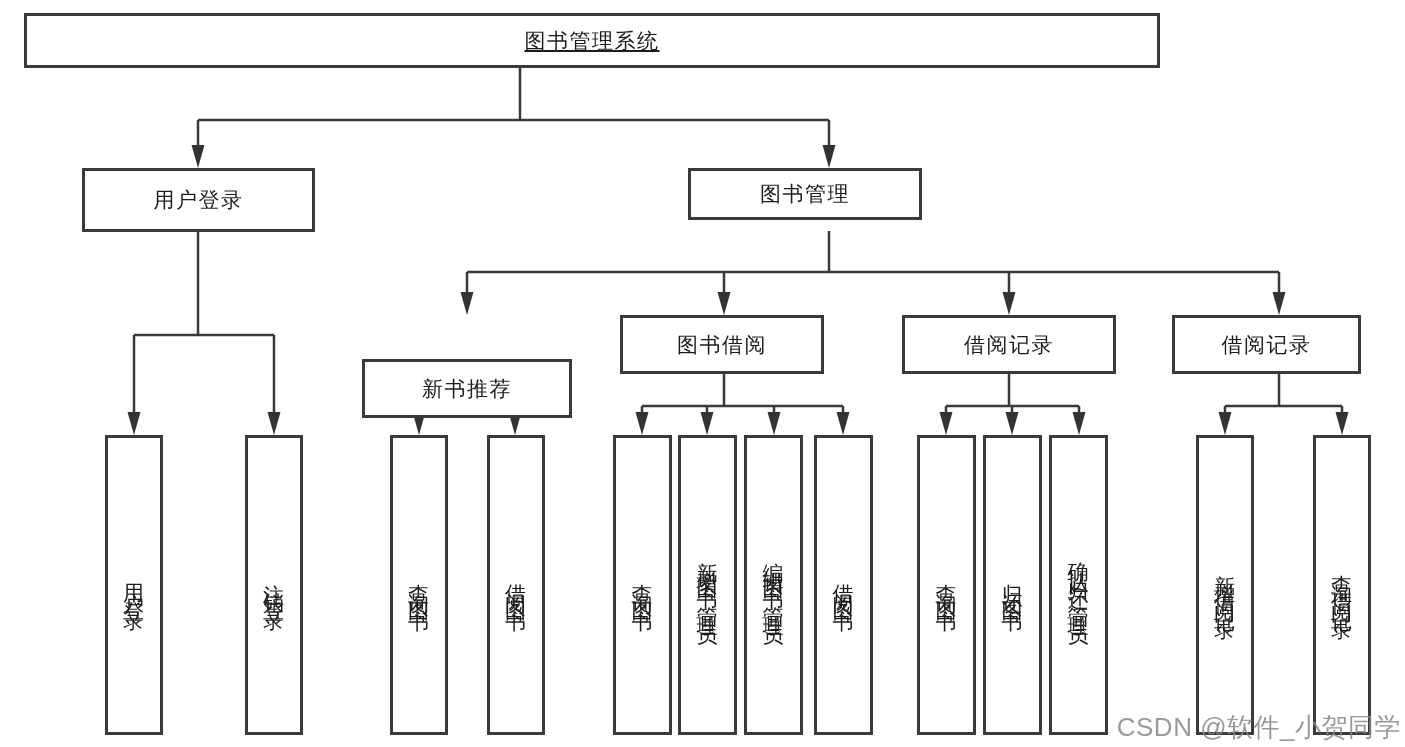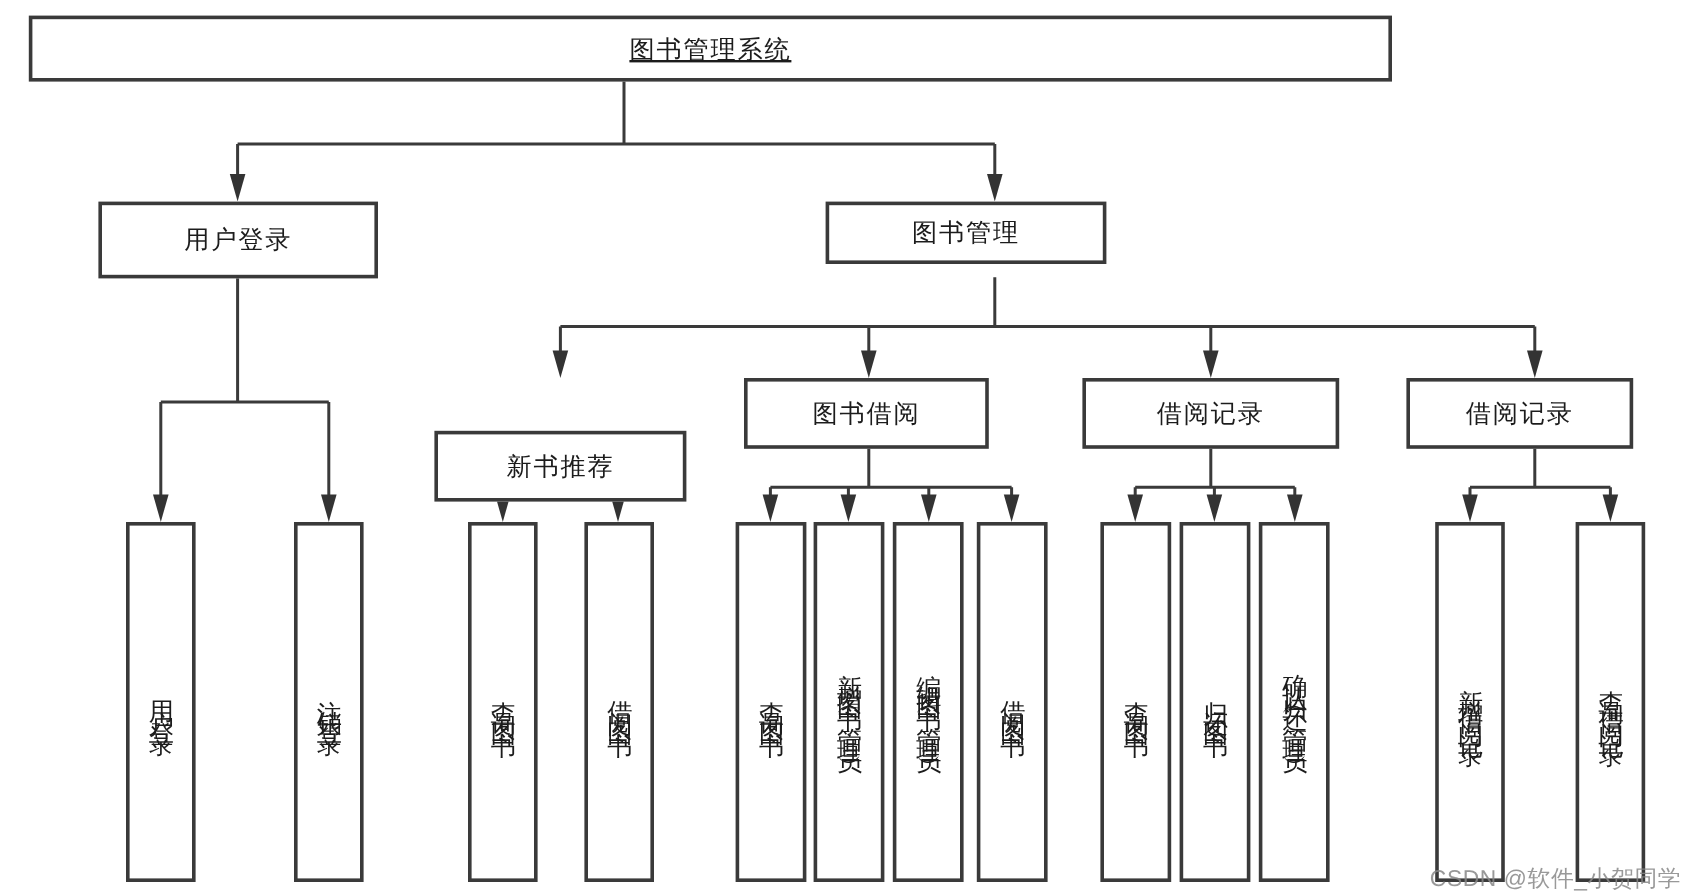--- a/index.html
+++ b/index.html
@@ -33,21 +33,21 @@
     text-orientation:mixed;
     color:#1c1c1c;
     font-size:21px;
     letter-spacing:9px;
     line-height:1;
   }
   .watermark{
     position:absolute;
     right:4px;bottom:2px;
     color:rgba(135,135,135,0.85);
-    font-size:19px;
+    font-size:26px;
     letter-spacing:0.5px;
     pointer-events:none;
   }
 </style>
 </head>
 <body>
 
 <div class="canvas">
 
   <svg class="connectors" width="1405" height="747" viewBox="0 0 1405 747">

